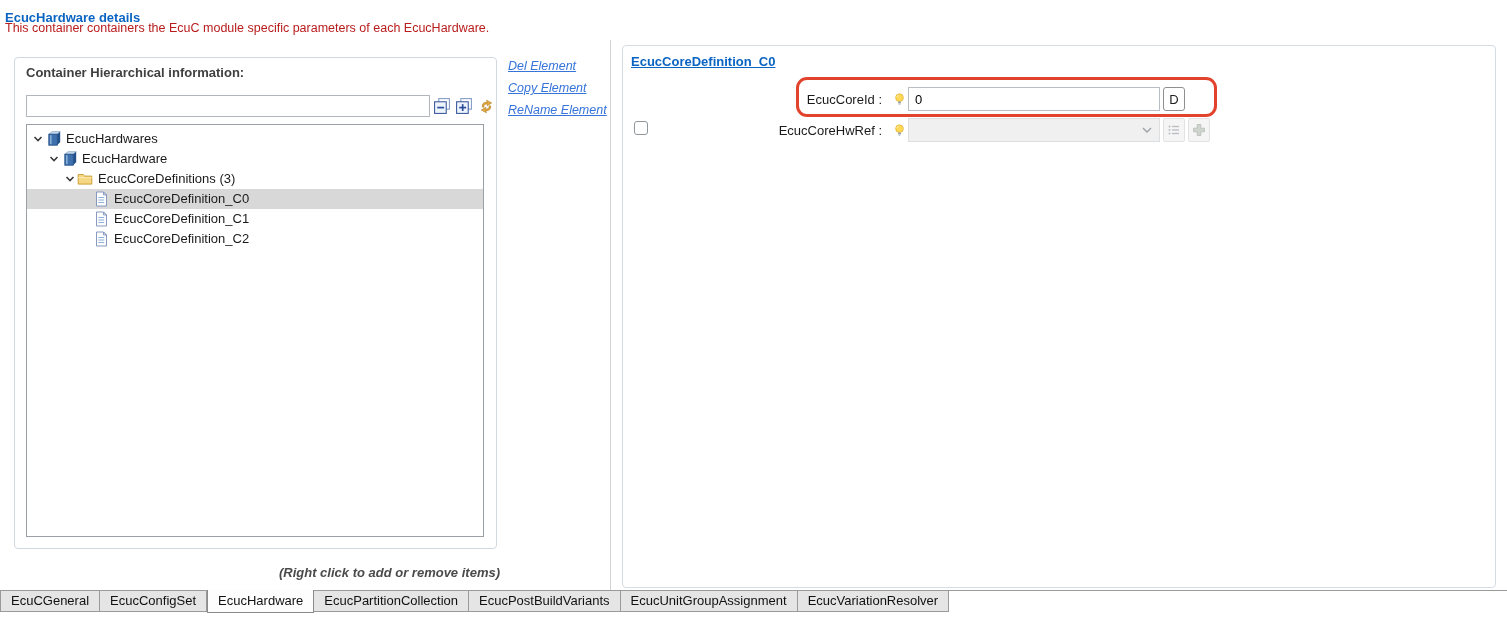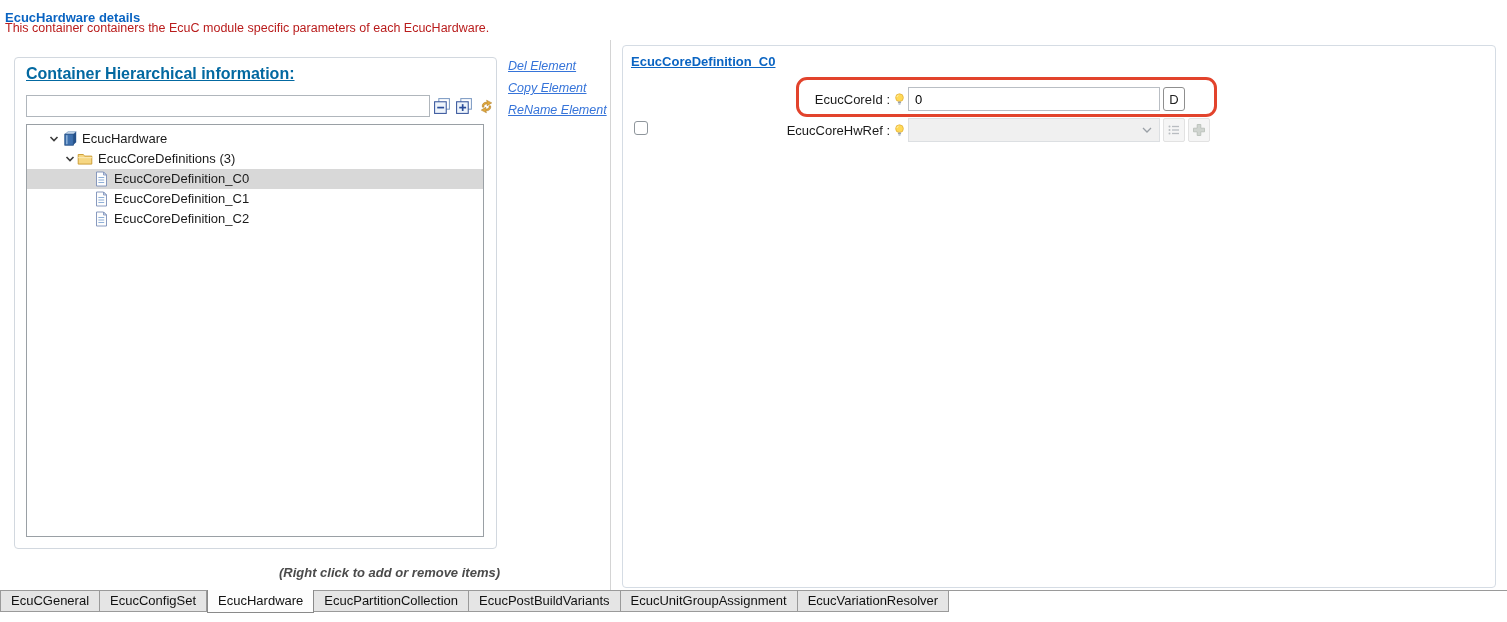--- a/index.html
+++ b/index.html
@@ -18,21 +18,21 @@
   }
   .page-desc { position:absolute; left:5px; top:21px; font-size:12.5px; color:#b91c1c; }
 
   
   .left-group {
     position:absolute; left:14px; top:57px; width:483px; height:492px;
     border:1px solid #d2d8df; border-radius:4px; background:#fff;
   }
   .left-group-title {
     position:absolute; left:11px; top:7px;
-    color:#0369a1; font-weight:bold; font-size:16px;text-decoration:underline;
+    color:#404040; font-weight:bold; font-size:13px;
   }
   .filter-input {
     position:absolute; left:11px; top:37px; width:404px; height:22px;
     border:1px solid #b0b6bc; padding:2px 5px;
     font-family:inherit; font-size:12.5px; background:#fff; outline:none;
   }
   .tree-toolbar {
     position:absolute; left:417px; top:38px;
     display:flex; gap:2px; align-items:center;
   }
@@ -72,21 +72,21 @@
     position:absolute; left:8px; top:8px;
     color:#0a64c2; font-weight:bold; font-size:13px; text-decoration:underline;
   }
   .annotation-box {
     position:absolute; left:173px; top:31px; width:421px; height:40px;
     border:3px solid #e2432c; border-radius:11px;
     pointer-events:none; z-index:5;
   }
   .field-label {
     position:absolute; left:20px; width:262px; height:24px;
-    display:flex; justify-content:flex-end; align-items:center; gap:4px;
+    display:flex; justify-content:flex-end; align-items:center; gap:12px;
     font-size:13px; color:#1a1a1a;
   }
   .row1 { top:41px; } .row2 { top:72px; }
   .value-input {
     position:absolute; left:285px; top:41px; width:252px; height:24px;
     border:1px solid #b9bec4; padding:2px 6px;
     font-family:inherit; font-size:13px; background:#fff; outline:none;
   }
   .d-btn {
     position:absolute; left:540px; top:41px; width:22px; height:24px;
@@ -213,20 +213,33 @@
     </span>
     <span class="icon-btn">
       <svg width="17" height="17" viewBox="0 0 16 16">
           <use href="#ico-sync"></use>
         </svg>
     </span>
   </div>
 
   <div class="tree-box">
 
+    <div class="tree-row" style="padding-left:4px">
+      <span class="tw">
+        <svg width="10" height="10" viewBox="0 0 10 10">
+            <use href="#ico-twisty"></use>
+          </svg>
+      </span>
+      <span class="tree-icon">
+        <svg width="16" height="16" viewBox="0 0 16 16">
+            <use href="#ico-module"></use>
+          </svg>
+      </span>
+      <span class="tree-label">EcucHardwares</span>
+    </div>
 
     <div class="tree-row" style="padding-left:20px">
       <span class="tw">
         <svg width="10" height="10" viewBox="0 0 10 10">
             <use href="#ico-twisty"></use>
           </svg>
       </span>
       <span class="tree-icon">
         <svg width="16" height="16" viewBox="0 0 16 16">
             <use href="#ico-module"></use>

